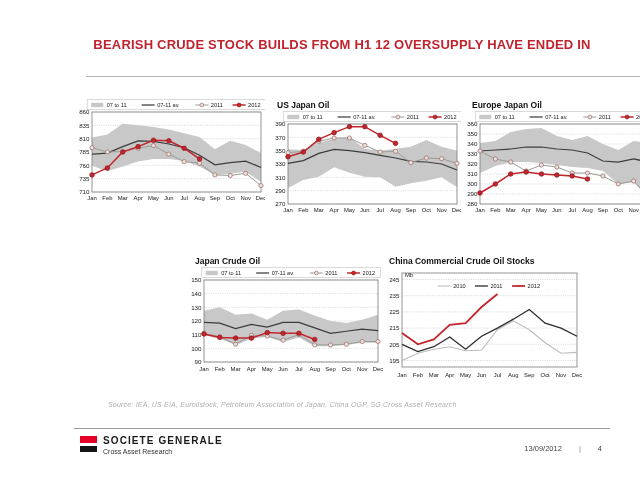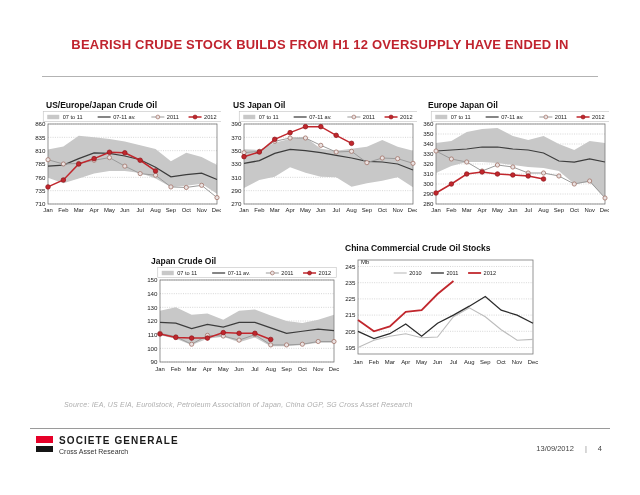--- a/index.html
+++ b/index.html
@@ -1,53 +1,52 @@
 <!DOCTYPE html>
 <html><head>
 <meta charset="utf-8">
 <style>
   html,body{margin:0;padding:0;background:#fff;}
   body{width:640px;height:495px;font-family:"Liberation Sans",sans-serif;position:relative;overflow:hidden;}
-  .slide{position:absolute;inset:0;background:#fff;}
+  .slide{position:absolute;inset:0;background:#fff;margin-left:44px;}
   .deck-title{position:absolute;top:35px;left:20px;right:20px;text-align:center;
     color:#c0232e;font-weight:bold;font-size:13px;line-height:1.5;letter-spacing:.2px;}
   .rule{position:absolute;top:76px;left:42px;width:556px;height:1px;background:#b3b3b3;}
   .chart-panel{position:absolute;}
   .chart-title{font-size:8.5px;font-weight:bold;color:#111;height:12px;line-height:12px;white-space:nowrap;}
   #c1{left:33px;top:99px;width:188px;}
   #c2{left:229px;top:99px;width:188px;}
   #c3{left:421px;top:99px;width:188px;}
   #c4{left:140px;top:255px;width:200px;}
-  #c5{left:344px;top:242px;width:196px;}
+  #c5{left:344px;top:255px;width:196px;}
   .t1{padding-left:13px}.t2{padding-left:4px}.t3{padding-left:7px}.t4{padding-left:11px}.t5{padding-left:1px}
   .src{position:absolute;left:64px;top:401px;font-size:7px;font-style:italic;color:#adadad;letter-spacing:.2px;}
   .footer-line{position:absolute;left:30px;right:30px;top:428px;height:1px;background:#9a9a9a;}
   .logo{position:absolute;left:36px;top:436px;display:flex;gap:6px;align-items:flex-start;}
   .logo-box{width:17px;height:16px;display:flex;flex-direction:column;}
   .logo-red{height:7px;background:#e60028;}
   .logo-white{height:3px;background:#fff;}
   .logo-black{flex:1;background:#151515;}
   .brand{font-size:10px;font-weight:bold;letter-spacing:1.1px;color:#1a1a1a;line-height:10px;}
   .division{font-size:7px;color:#333;margin-top:2px;}
-  .pageinfo{position:absolute;right:38px;top:444px;font-size:7.5px;color:#444;display:flex;gap:11px;align-items:center;}
+  .pageinfo{position:absolute;right:38px;top:444px;font-size:7.5px;color:#444;display:flex;gap:17px;align-items:center;}
   .pageinfo .sep{color:#888;}
   svg text{font-family:"Liberation Sans",sans-serif;}
 </style>
 </head>
 <body>
 
 <div class="slide">
 
   <div class="deck-title">
     <div>BEARISH CRUDE STOCK BUILDS FROM H1 12 OVERSUPPLY HAVE ENDED IN</div>
   </div>
   <div class="rule"></div>
 
   <div class="chart-panel" id="c1">
-    <div class="chart-title t1">US/Europe/Japan Crude Oil</div>
     <div><svg width="188" height="103">
           <g>
             <line x1="15" x2="184" y1="93" y2="93" stroke="#c6c6c6" stroke-width="0.7" stroke-dasharray="1,1.3"></line>
             <line x1="15" x2="184" y1="79.66666666666667" y2="79.66666666666667" stroke="#c6c6c6" stroke-width="0.7" stroke-dasharray="1,1.3"></line>
             <line x1="15" x2="184" y1="66.33333333333333" y2="66.33333333333333" stroke="#c6c6c6" stroke-width="0.7" stroke-dasharray="1,1.3"></line>
             <line x1="15" x2="184" y1="53" y2="53" stroke="#c6c6c6" stroke-width="0.7" stroke-dasharray="1,1.3"></line>
             <line x1="15" x2="184" y1="39.666666666666664" y2="39.666666666666664" stroke="#c6c6c6" stroke-width="0.7" stroke-dasharray="1,1.3"></line>
             <line x1="15" x2="184" y1="26.333333333333332" y2="26.333333333333332" stroke="#c6c6c6" stroke-width="0.7" stroke-dasharray="1,1.3"></line>
             <line x1="15" x2="184" y1="13" y2="13" stroke="#c6c6c6" stroke-width="0.7" stroke-dasharray="1,1.3"></line>
           </g>

